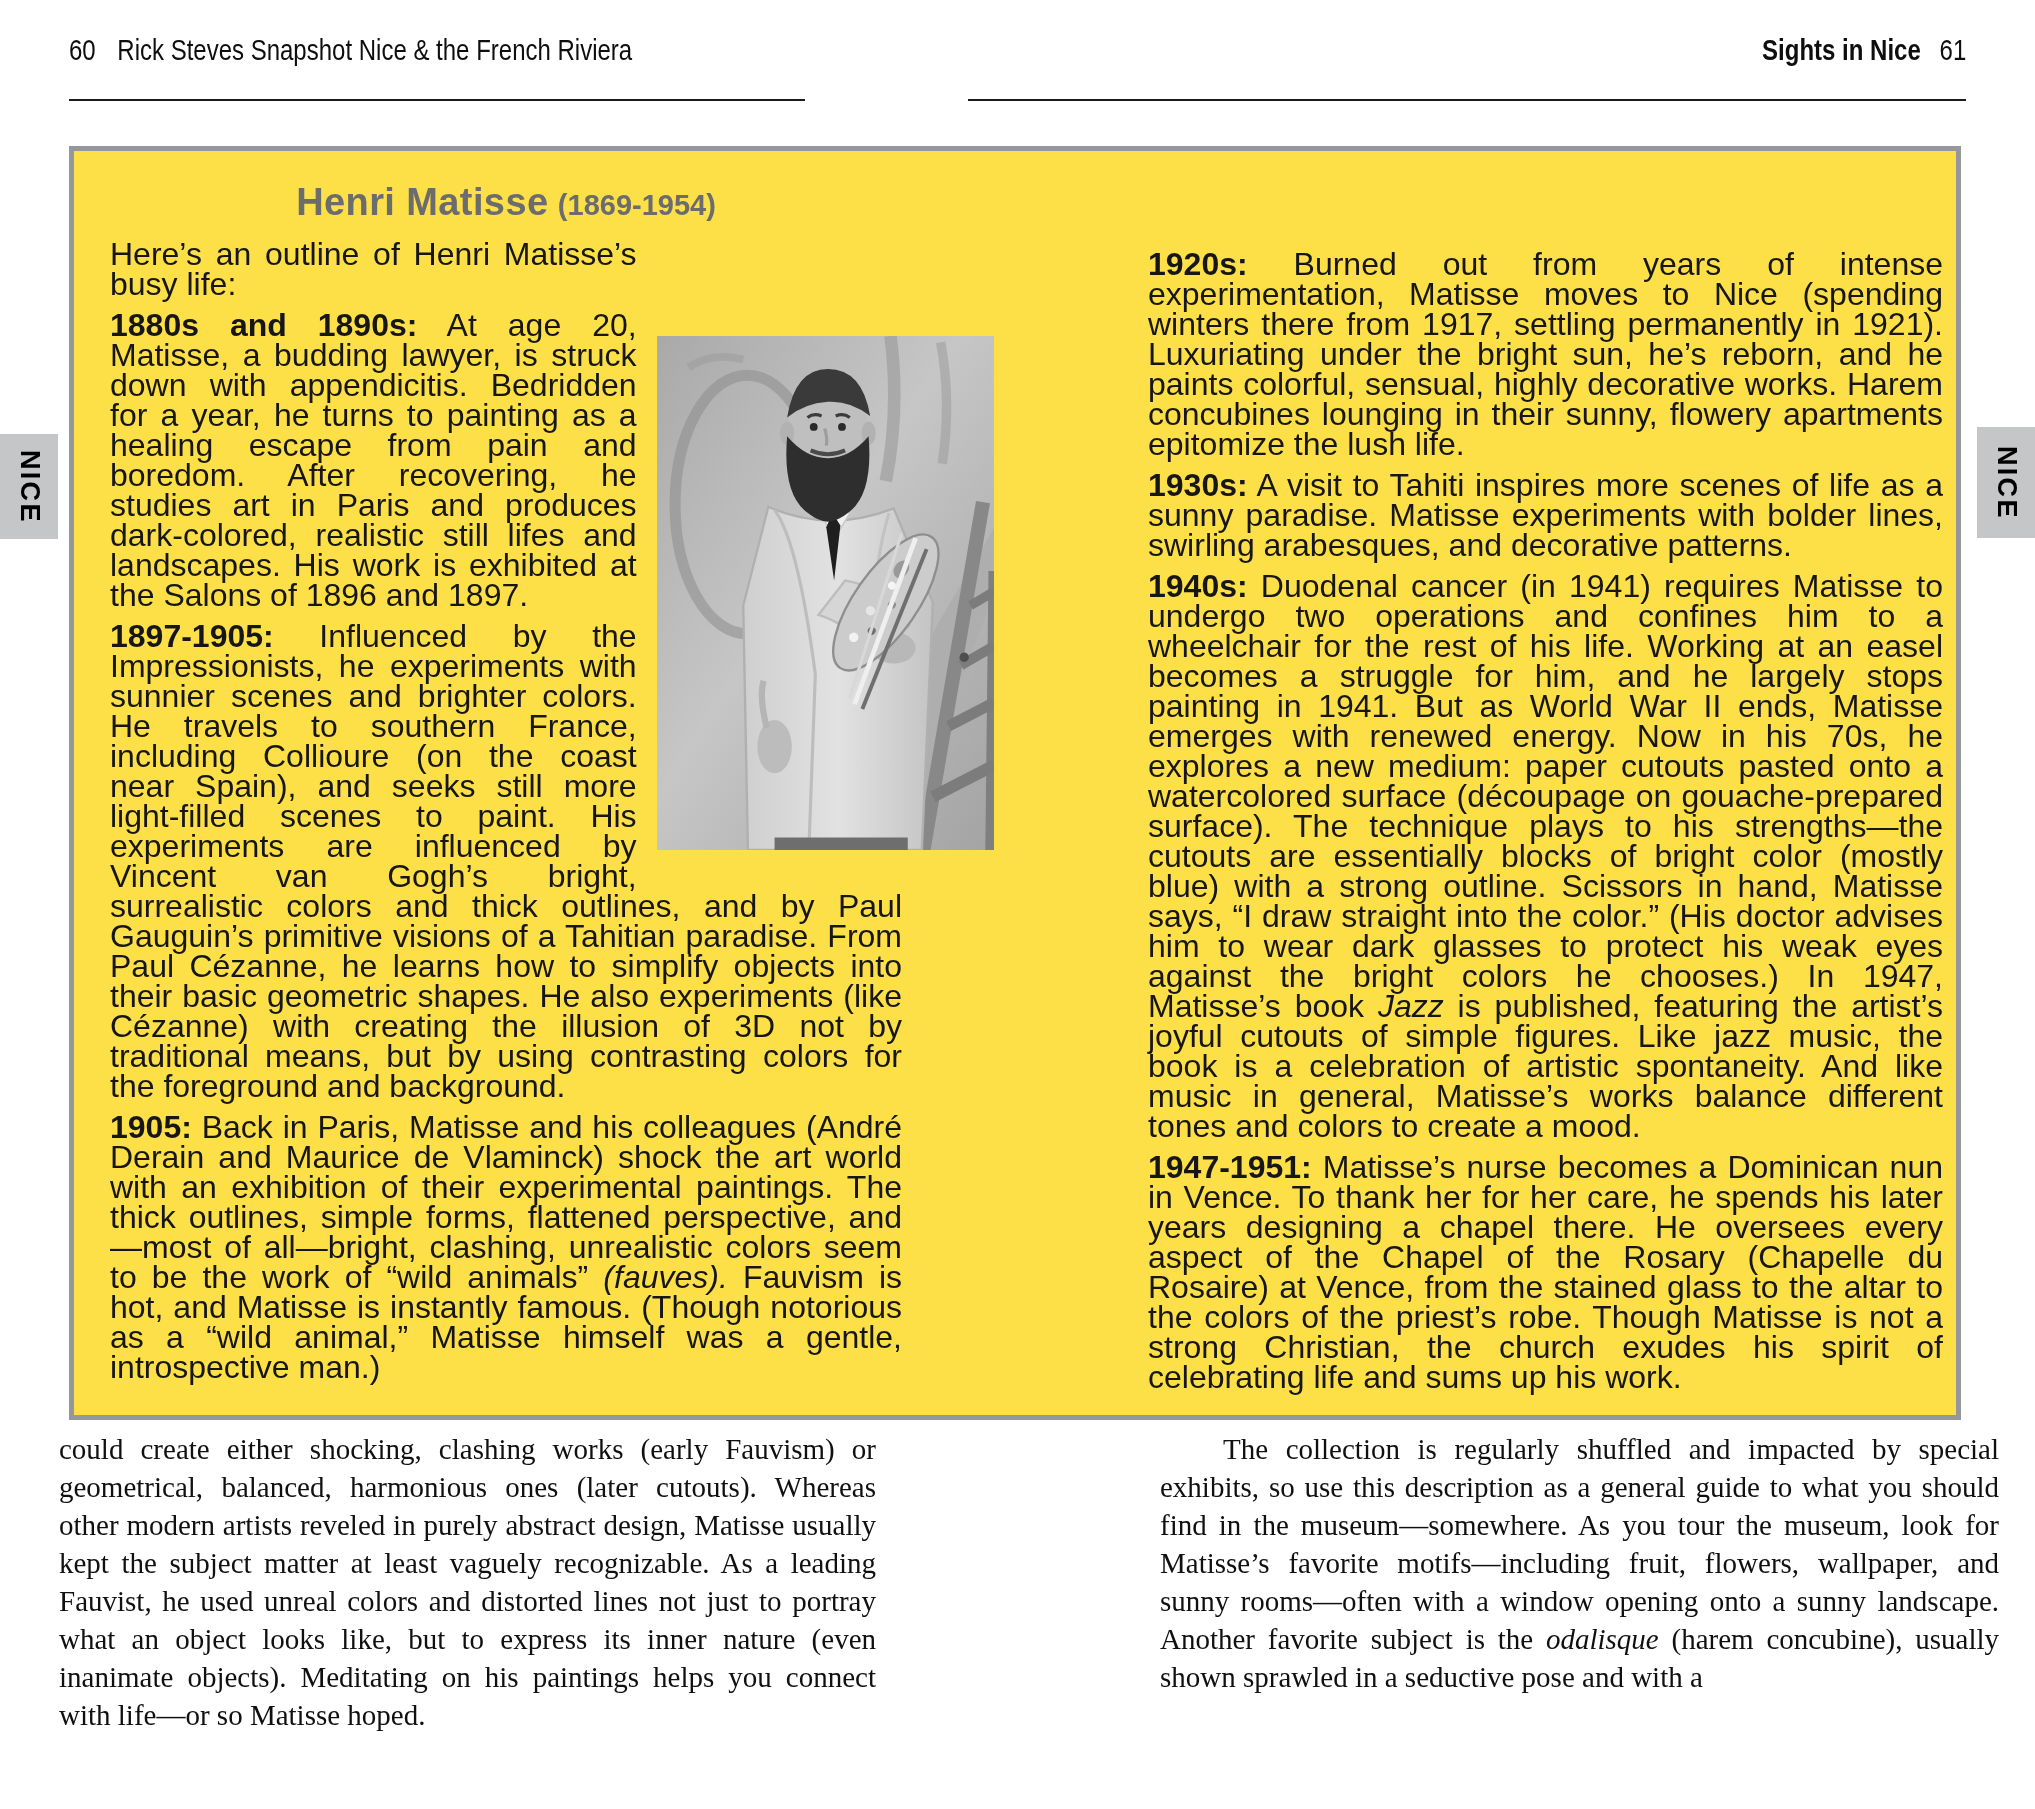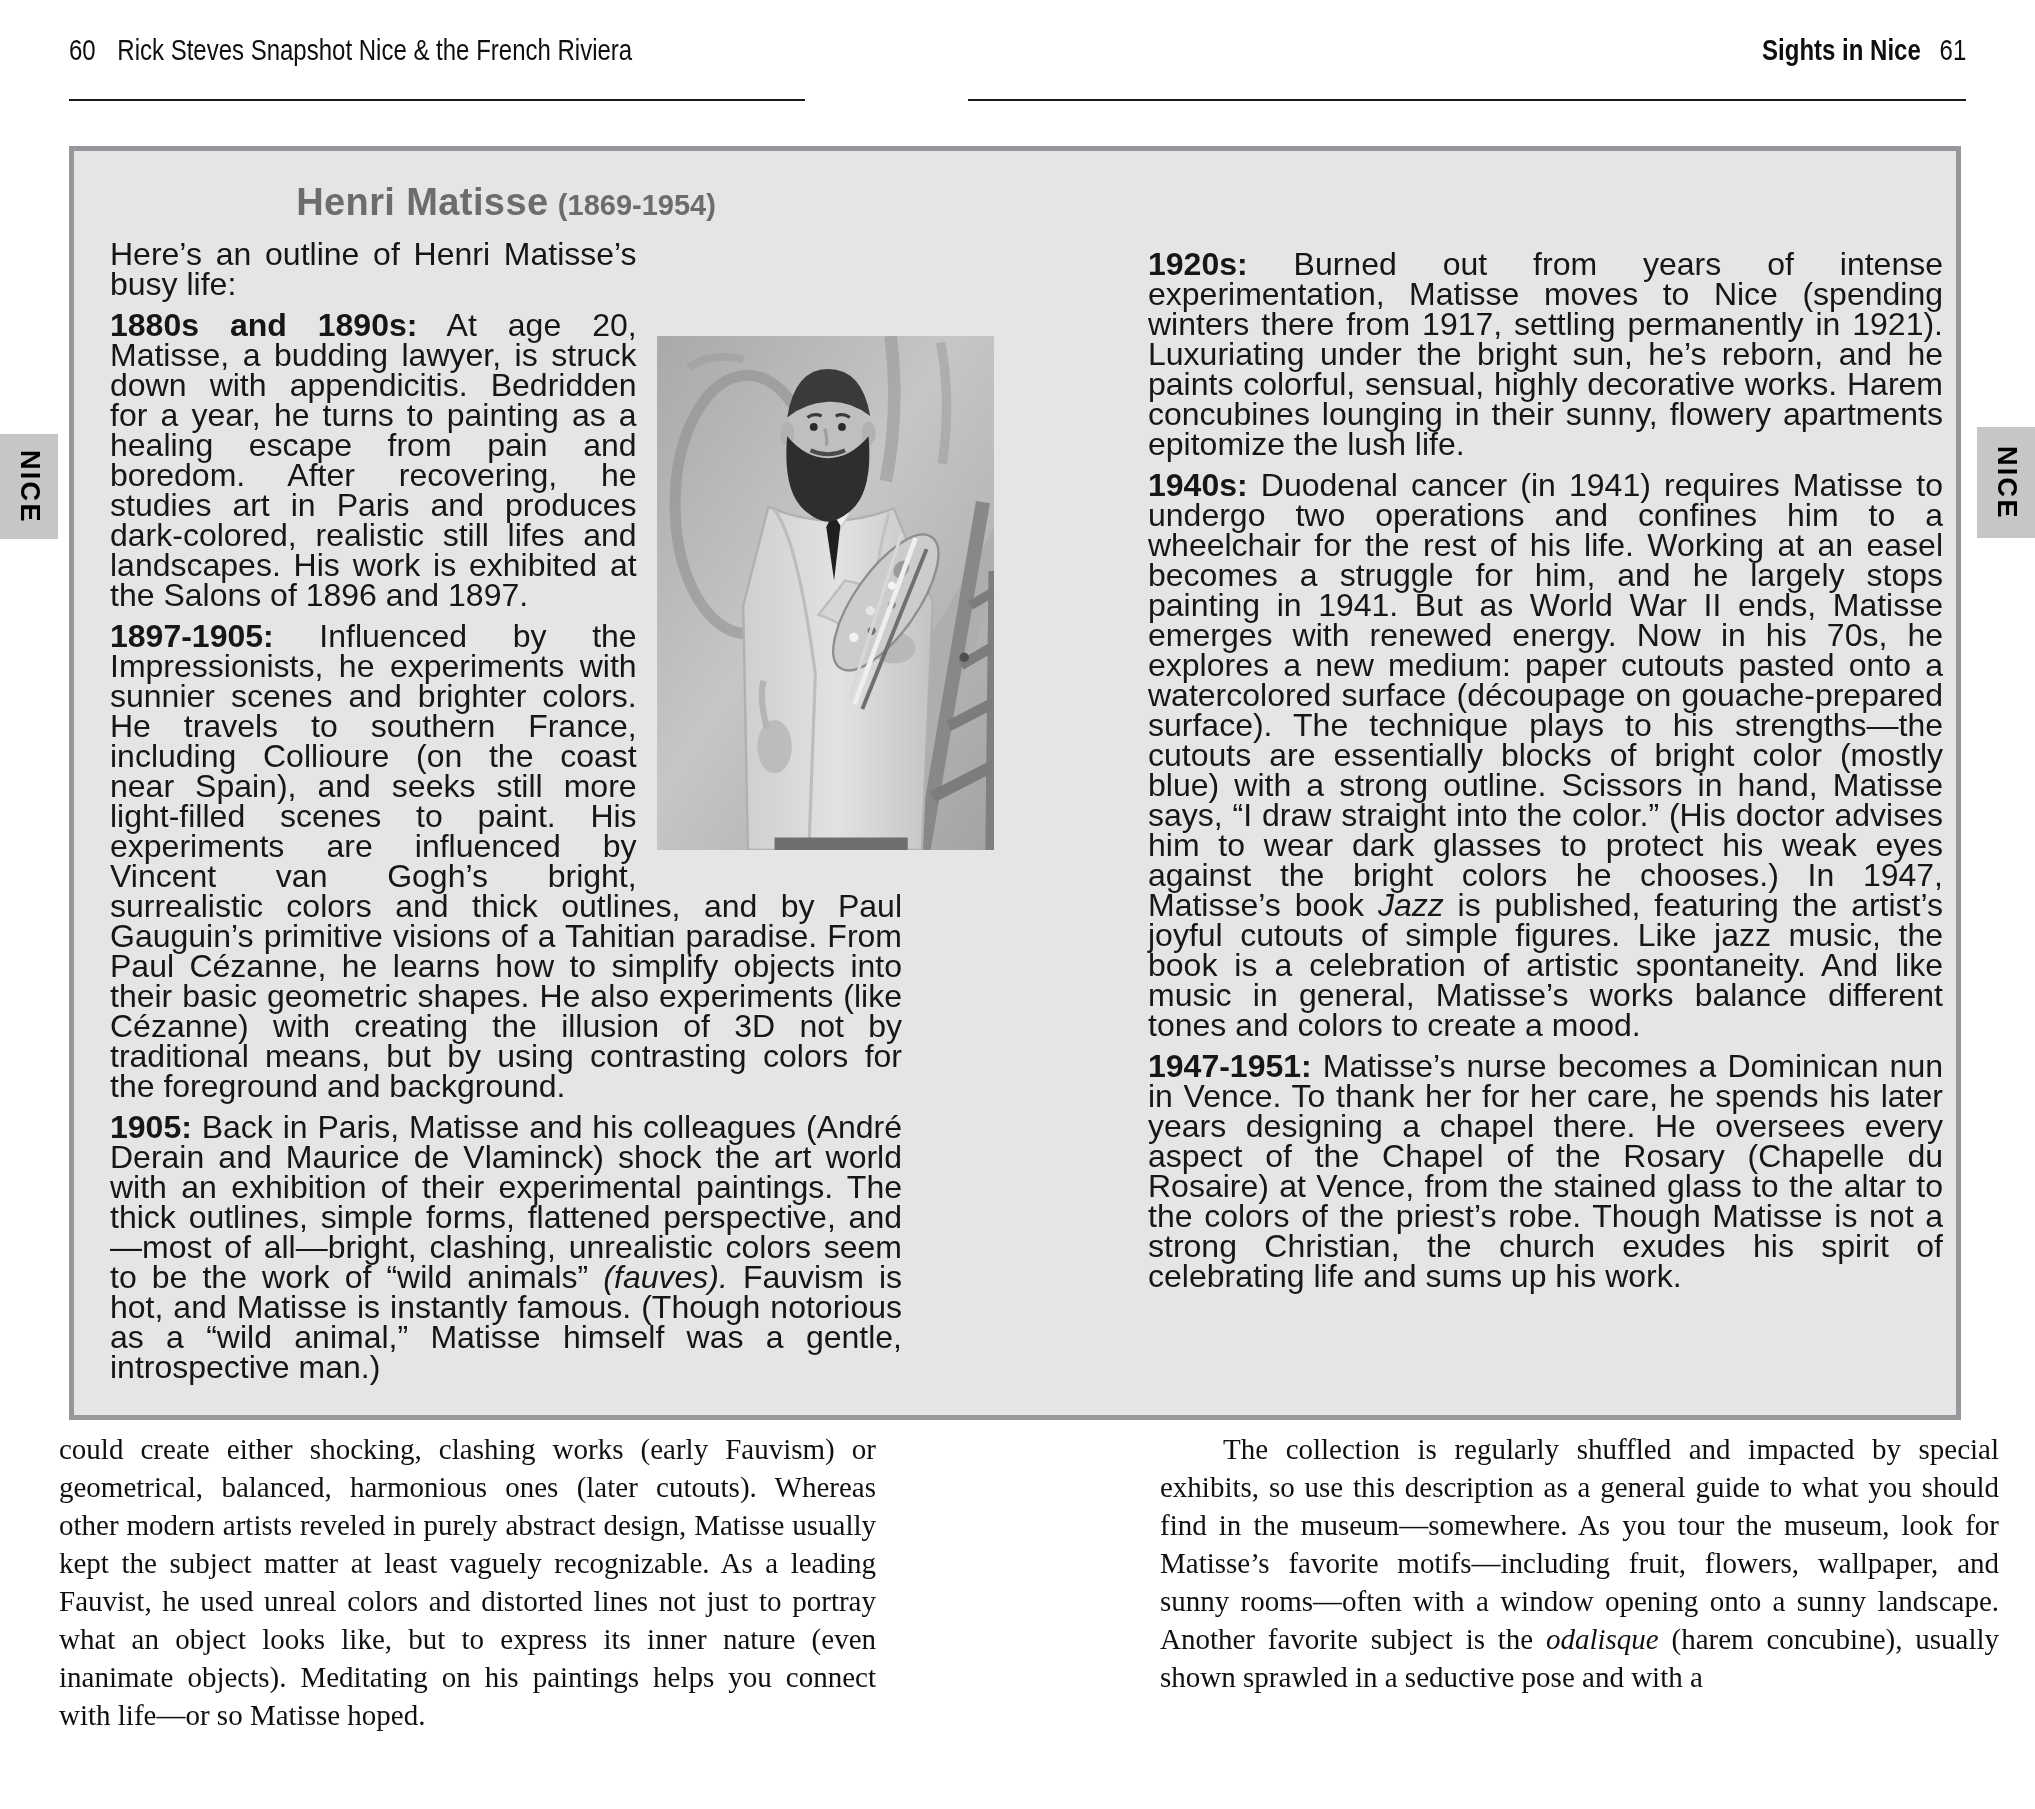--- a/index.html
+++ b/index.html
@@ -24,21 +24,21 @@
     position:absolute;background:#c5c6c8;color:#000;
     writing-mode:vertical-rl;display:flex;align-items:center;justify-content:center;
     font-weight:800;font-size:27px;letter-spacing:2.3px;
   }
   .tab-left{left:0;top:434px;width:58px;height:105px;}
   .tab-right{right:0;top:427px;width:58px;height:111px;}
 
   
   .bio-box{
     position:absolute;left:69px;top:146px;width:1892px;height:1274px;
-    box-sizing:border-box;border:5.5px solid #96979a;background:#e5e5e5;
+    box-sizing:border-box;border:5.5px solid #96979a;background:#fde047;
     display:flex;padding:28px 0 12px 36px;
   }
   .col-left{width:792px;}
   .col-right{width:795px;margin-left:246px;padding-top:61px;}
 
   .bio-title{text-align:center;color:#6b6c6e;margin:1.6px 0 15.7px;white-space:nowrap;}
   .bio-title .name{font-size:38px;font-weight:800;letter-spacing:0.4px;}
   .bio-title .yrs{font-size:29px;font-weight:800;margin-left:9.4px;}
 
   .rich p{
@@ -164,20 +164,21 @@
         <p><span>Here’s an outline of Henri Matisse’s busy life:</span></p>
         <p><b>1880s and 1890s:</b><span> At age 20, Matisse, a budding lawyer, is struck down with appendicitis. Bedridden for a year, he turns to painting as a healing escape from pain and boredom. After recovering, he studies art in Paris and produces dark-colored, realistic still lifes and landscapes. His work is exhibited at the Salons of 1896 and 1897.</span></p>
         <p><b>1897-1905:</b><span> Influenced by the Impressionists, he experiments with sunnier scenes and brighter colors. He travels to southern France, including Collioure (on the coast near Spain), and seeks still more light-filled scenes to paint. His experiments are influenced by Vincent van Gogh’s bright, surrealistic colors and thick outlines, and by Paul Gauguin’s primitive visions of a Tahitian paradise. From Paul Cézanne, he learns how to simplify objects into their basic geometric shapes. He also experiments (like Cézanne) with creating the illusion of 3D not by traditional means, but by using contrasting colors for the foreground and background.</span></p>
         <p><b>1905:</b><span> Back in Paris, Matisse and his colleagues (André Derain and Maurice de Vlaminck) shock the art world with an exhibition of their experimental paintings. The thick outlines, simple forms, flattened perspective, and—most of all—bright, clashing, unrealistic colors seem to be the work of “wild animals” </span><i>(fauves).</i><span> Fauvism is hot, and Matisse is instantly famous. (Though notorious as a “wild animal,” Matisse himself was a gentle, introspective man.)</span></p>
       </div>
   </div>
 
   <div class="col-right">
     <div class="rich">
         <p><b>1920s:</b><span> Burned out from years of intense experimentation, Matisse moves to Nice (spending winters there from 1917, settling permanently in 1921). Luxuriating under the bright sun, he’s reborn, and he paints colorful, sensual, highly decorative works. Harem concubines lounging in their sunny, flowery apartments epitomize the lush life.</span></p>
+        <p><b>1930s:</b><span> A visit to Tahiti inspires more scenes of life as a sunny paradise. Matisse experiments with bolder lines, swirling arabesques, and decorative patterns.</span></p>
         <p><b>1940s:</b><span> Duodenal cancer (in 1941) requires Matisse to undergo two operations and confines him to a wheelchair for the rest of his life. Working at an easel becomes a struggle for him, and he largely stops painting in 1941. But as World War II ends, Matisse emerges with renewed energy. Now in his 70s, he explores a new medium: paper cutouts pasted onto a watercolored surface (découpage on gouache-prepared surface). The technique plays to his strengths—the cutouts are essentially blocks of bright color (mostly blue) with a strong outline. Scissors in hand, Matisse says, “I draw straight into the color.” (His doctor advises him to wear dark glasses to protect his weak eyes against the bright colors he chooses.) In 1947, Matisse’s book </span><i>Jazz</i><span> is published, featuring the artist’s joyful cutouts of simple figures. Like jazz music, the book is a celebration of artistic spontaneity. And like music in general, Matisse’s works balance different tones and colors to create a mood.</span></p>
         <p><b>1947-1951:</b><span> Matisse’s nurse becomes a Dominican nun in Vence. To thank her for her care, he spends his later years designing a chapel there. He oversees every aspect of the Chapel of the Rosary (Chapelle du Rosaire) at Vence, from the stained glass to the altar to the colors of the priest’s robe. Though Matisse is not a strong Christian, the church exudes his spirit of celebrating life and sums up his work.</span></p>
       </div>
   </div>
 </div>
 
 <div class="bottom-col bot-left">
     <p><span>could create either shocking, clashing works (early Fauvism) or geometrical, balanced, harmonious ones (later cutouts). Whereas other modern artists reveled in purely abstract design, Matisse usually kept the subject matter at least vaguely recognizable. As a leading Fauvist, he used unreal colors and distorted lines not just to portray what an object looks like, but to express its inner nature (even inanimate objects). Meditating on his paintings helps you connect with life—or so Matisse hoped.</span></p>
   </div>
 <div class="bottom-col bot-right">

